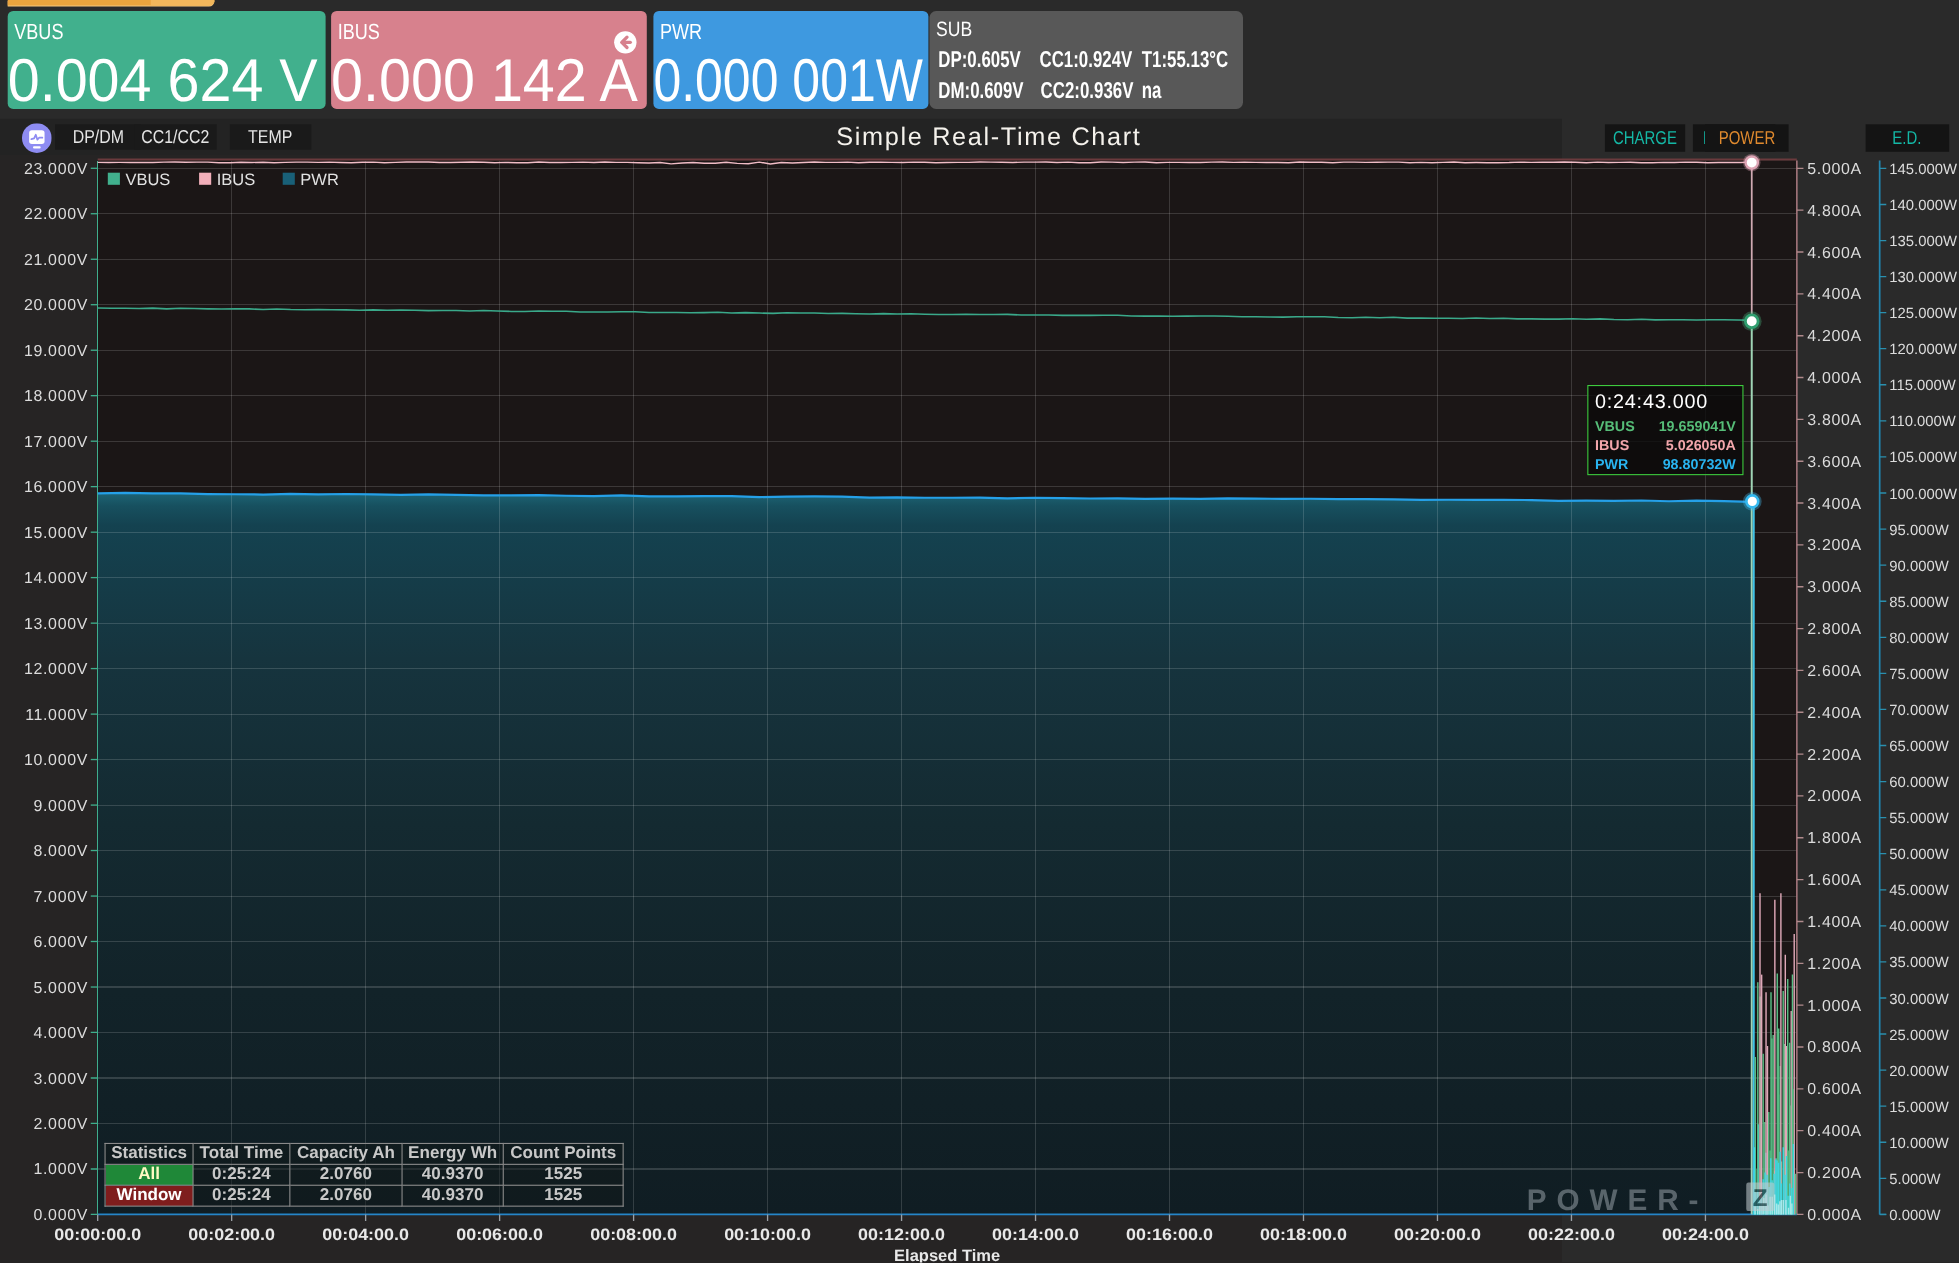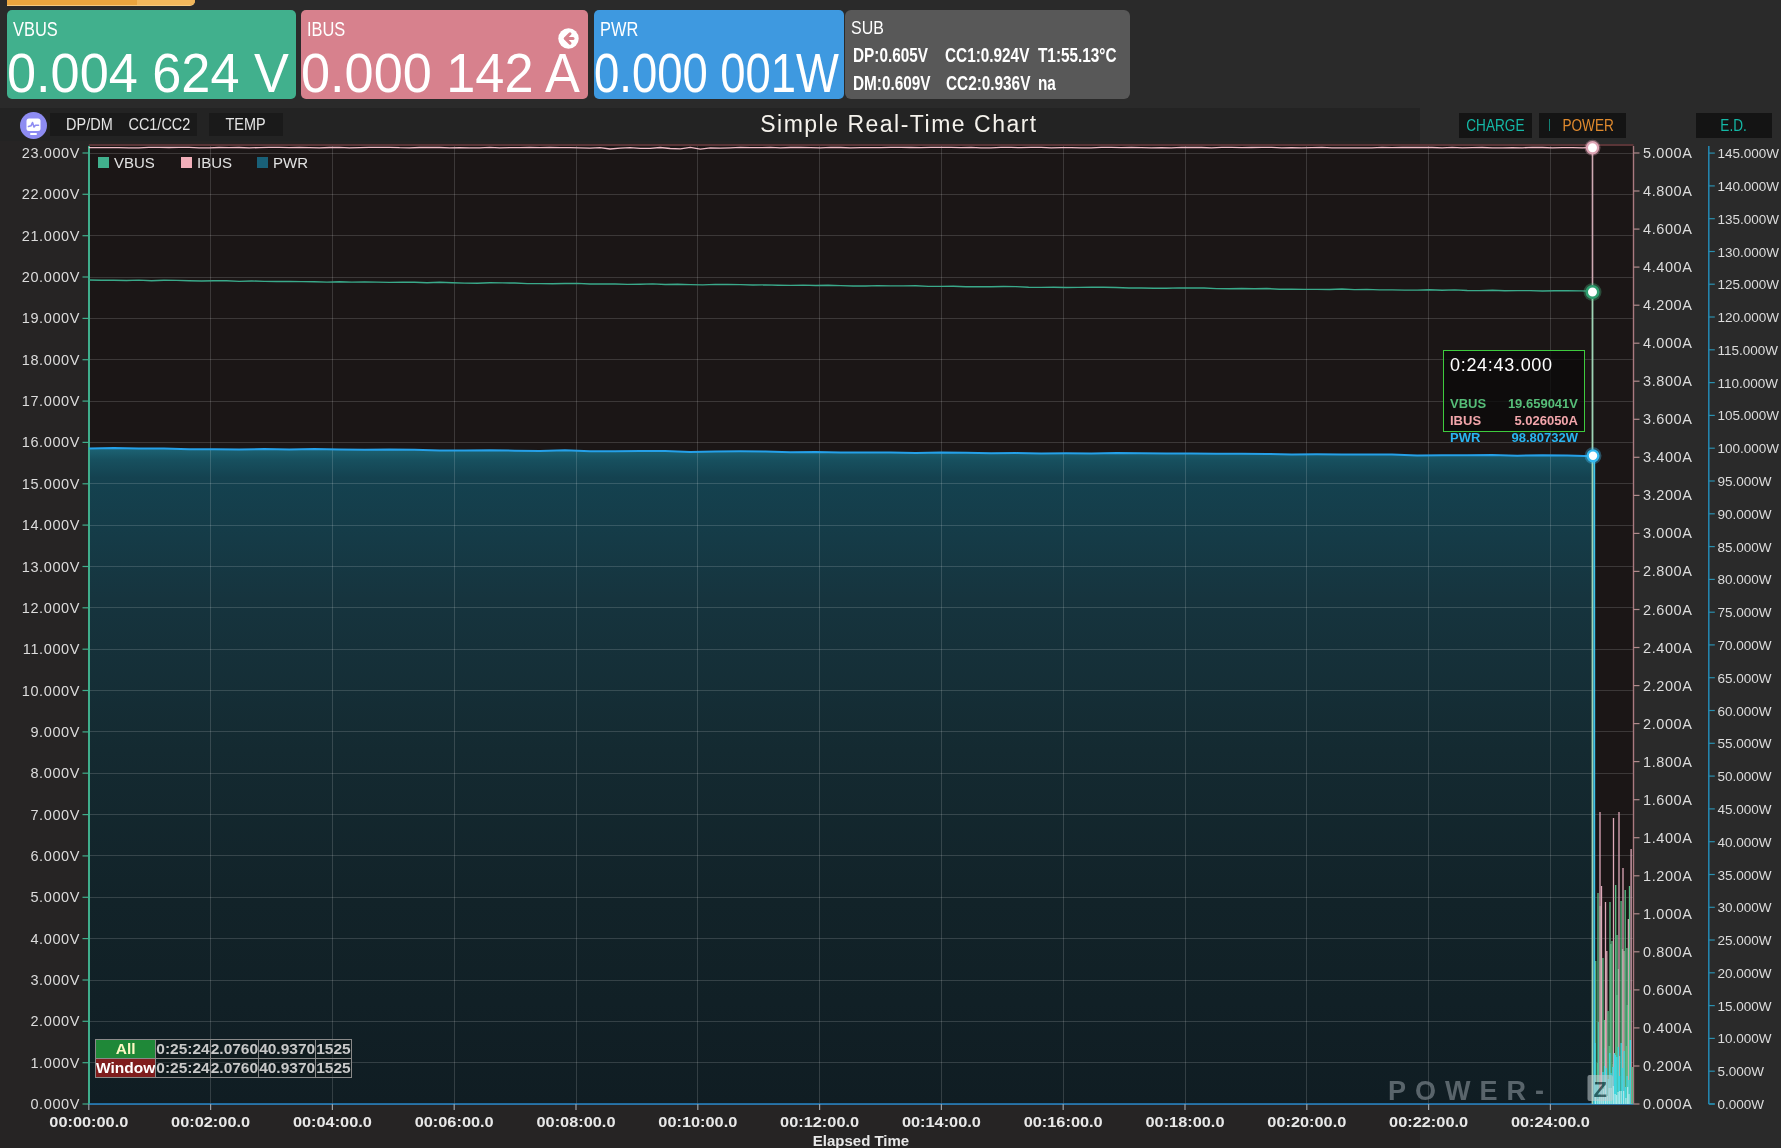--- a/index.html
+++ b/index.html
@@ -8,21 +8,21 @@
 .card{position:absolute;top:10px;height:89px;border-radius:5px;color:#fff;overflow:hidden}
 .card .t{position:absolute;left:5.5px;top:7.5px;font-size:20px;transform:scaleX(.82);transform-origin:left}
 .card .n{position:absolute;left:0;top:31px;font-size:55px;white-space:nowrap;transform:scaleX(.95);transform-origin:left}
 .sr{position:absolute;font-size:21px;font-weight:bold;white-space:nowrap;transform:scaleX(.73);transform-origin:left}
 .tabbtn{position:absolute;top:113px;height:23px;background:#1a1a1a;color:#e5e5e5;font-size:17px;text-align:center;line-height:23px}
 .tabbtn span{display:inline-block;transform:scaleX(.85)}
 .rbtn{position:absolute;top:113px;height:25px;background:#141414;color:#14b8a6;font-size:17px;text-align:center;line-height:25px}
 .rbtn span{display:inline-block;transform:scaleX(.8)}
 .title{position:absolute;top:111px;left:759px;width:280px;text-align:center;font-size:23px;color:#f5f2ec;letter-spacing:1.5px}
 .tip{position:absolute;left:1443px;top:350px;width:142px;height:82px;border:1.5px solid #3ecb3e;background:rgba(10,10,10,.78);padding:4px 6px 0 6px}
-.tip .h{font-size:18px;color:#fff;letter-spacing:0.7px;margin-bottom:19px}
+.tip .h{font-size:18px;color:#fff;letter-spacing:0.7px;margin-bottom:3px}
 .tip .r{display:flex;justify-content:space-between;font-size:13px;font-weight:bold;line-height:17px}
 table.st{position:absolute;left:95px;top:1039px;border-collapse:collapse;font-size:15.5px;font-weight:bold;color:#c8c8c8;background:rgba(18,24,25,.45);table-layout:fixed}
 table.st td{border:1px solid #8a8a8a;text-align:center;padding:0;height:19px;white-space:nowrap;overflow:hidden}
 </style></head><body>
 <div class="page">
 <div style="position:absolute;left:7px;top:0;width:188px;height:5px;background:#eaa43e;border-bottom-right-radius:6px;box-shadow:0 1px 0 #f7c97e"></div>
 <div style="position:absolute;left:137px;top:0;width:58px;height:5px;background:#f2b75c;border-bottom-right-radius:6px"></div>
 
 <div class="card" style="left:7px;width:289px;background:#41b08d">
       <div class="t">VBUS</div>
@@ -446,20 +446,27 @@
         <span>5.026050A</span>
       </div>
 <div class="r" style="color:#29b4f0">
         <span>PWR</span>
         <span>98.80732W</span>
       </div>
     </div>
 
 <table class="st">
       <tbody>
+        <tr>
+          <td style="width:80px">Statistics</td>
+          <td style="width:88px">Total Time</td>
+          <td style="width:102px">Capacity Ah</td>
+          <td style="width:92px">Energy Wh</td>
+          <td style="width:109px">Count Points</td>
+        </tr>
 <tr>
           <td style="background:#1f8838;color:#fef9c3">All</td>
           <td>0:25:24</td>
           <td>2.0760</td>
           <td>40.9370</td>
           <td>1525</td>
         </tr>
 <tr>
           <td style="background:#7f1d1d;color:#fff">Window</td>
           <td>0:25:24</td>

